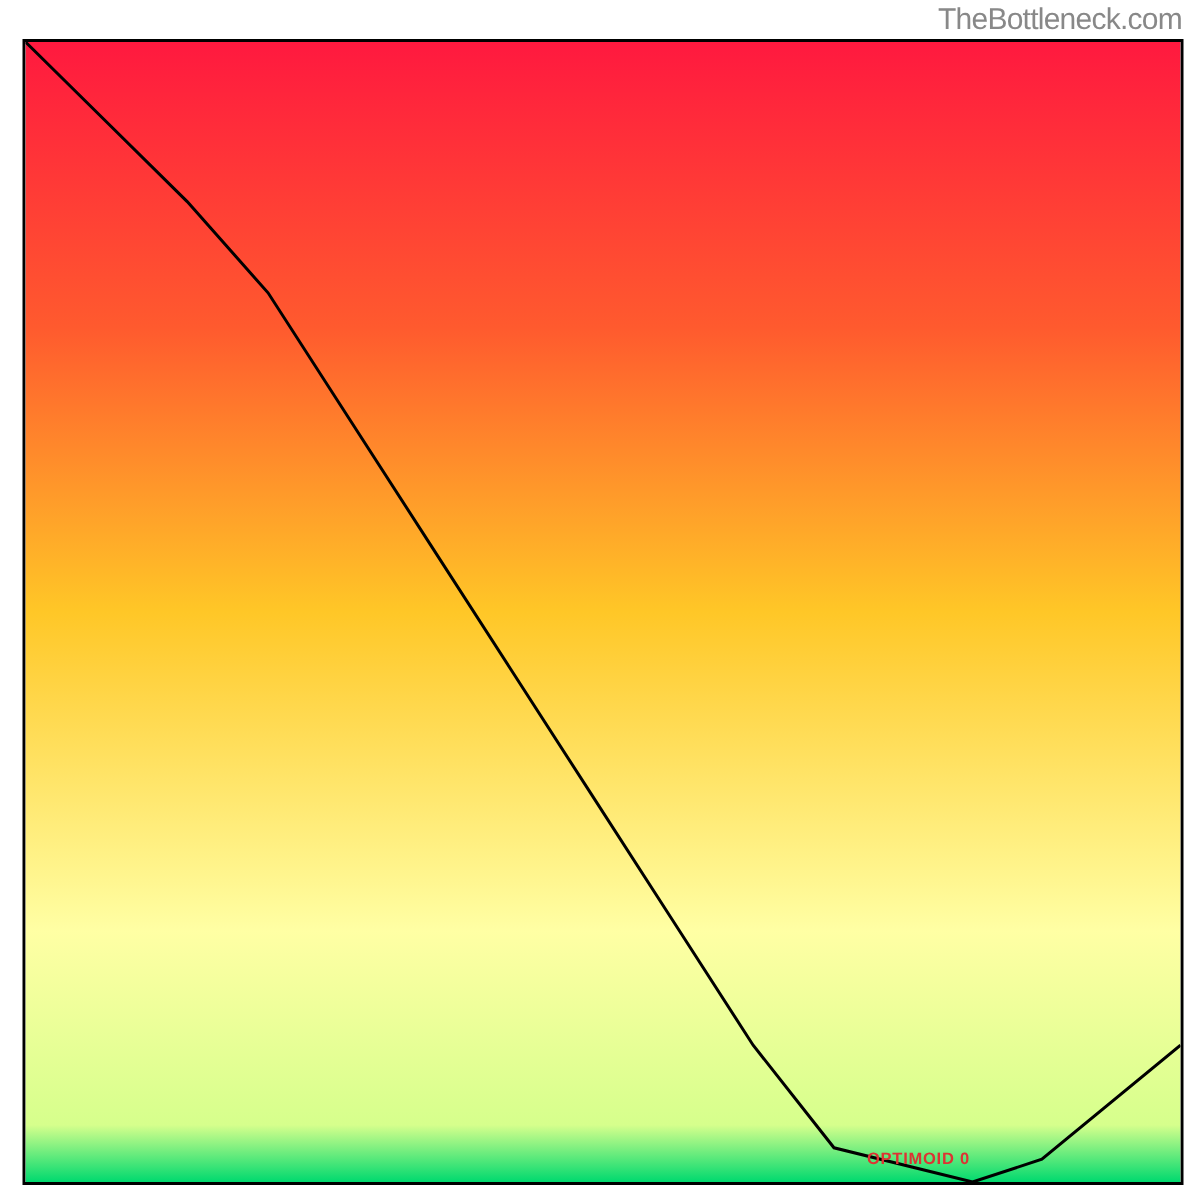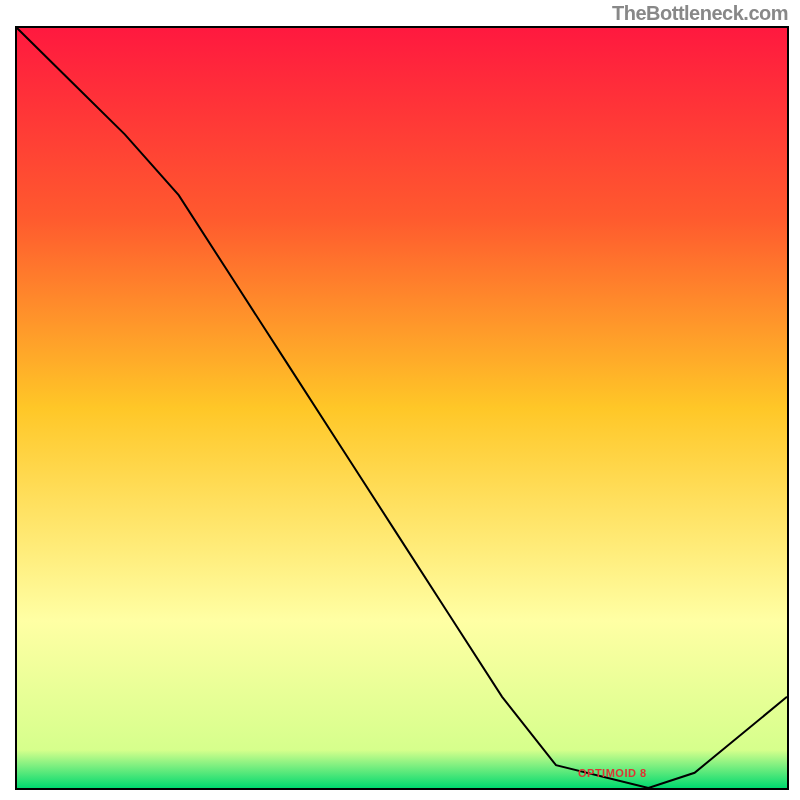--- a/index.html
+++ b/index.html
@@ -14,21 +14,21 @@
   .outer {
     position: relative;
     width: 800px;
     height: 800px;
   }
   .watermark {
     position: absolute;
     top: 2px;
     right: 12px;
     font-size: 20px;
-    font-weight: 700;
+    font-weight: 400;
     color: #888;
     letter-spacing: -0.5px;
   }
   .plot {
     position: absolute;
     left: 15px;
     top: 26px;
     width: 770px;   
     height: 760px;  
     border: 2px solid #000;
@@ -60,16 +60,16 @@
             <stop offset="50.0%" stop-color="#ffc727"></stop>
             <stop offset="78.0%" stop-color="#ffffa4"></stop>
             <stop offset="95.0%" stop-color="#d6ff8c"></stop>
             <stop offset="100.0%" stop-color="#00d96f"></stop>
           </linearGradient>
       </defs>
       <rect id="bg-rect" x="0" y="0" width="770" height="760" fill="url(#bg-grad)"></rect>
       <path id="series-line" fill="none" stroke="#000000" stroke-width="2" d="M0.0,0.0 L53.9,53.2 L107.8,106.4 L161.7,167.2 L215.6,250.8 L269.5,334.4 L323.4,418.0 L377.3,501.6 L431.2,585.2 L485.1,668.8 L539.0,737.2 L631.4,760.0 L677.6,744.8 L770.0,668.8"></path>
     </svg>
 
-    <div id="anno" class="annotation" style="left: 561px; top: 738.6px;">OPTIMOID 8</div>
+    <div id="anno" class="annotation" style="left: 561px; top: 738.6px;">OPTIMOID 0</div>
   </div>
 
 </div>
 
 </body></html>

